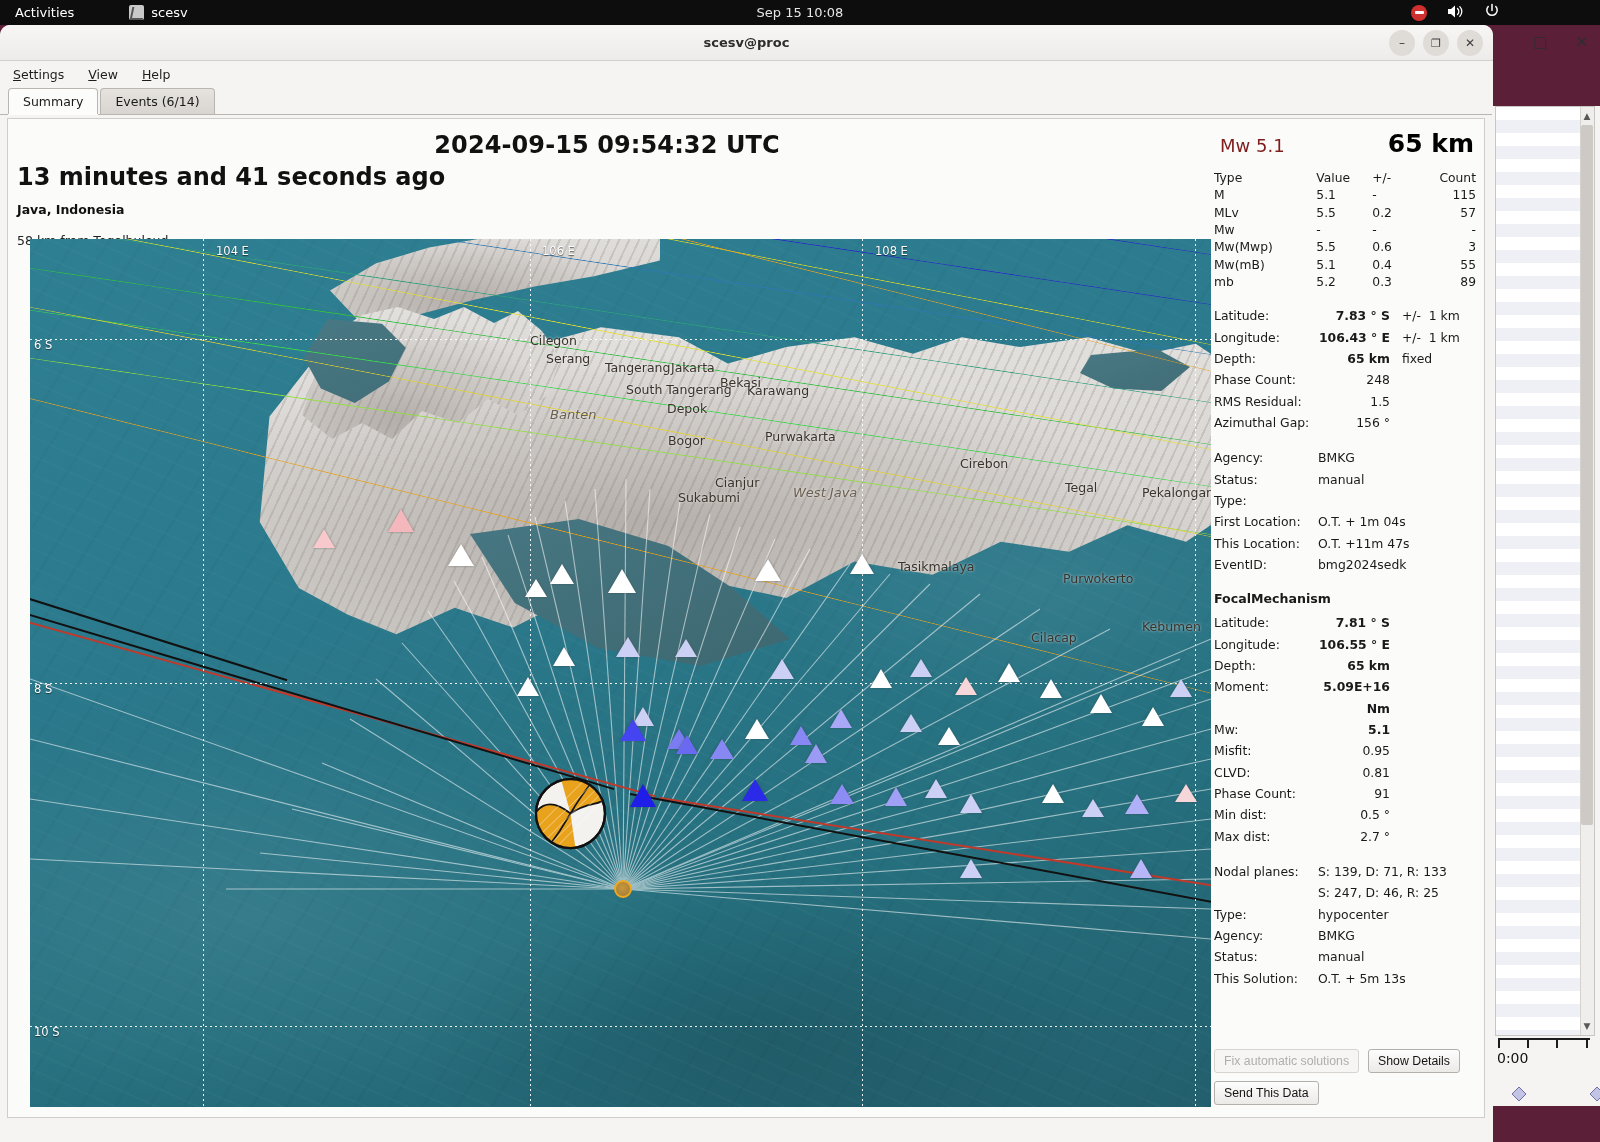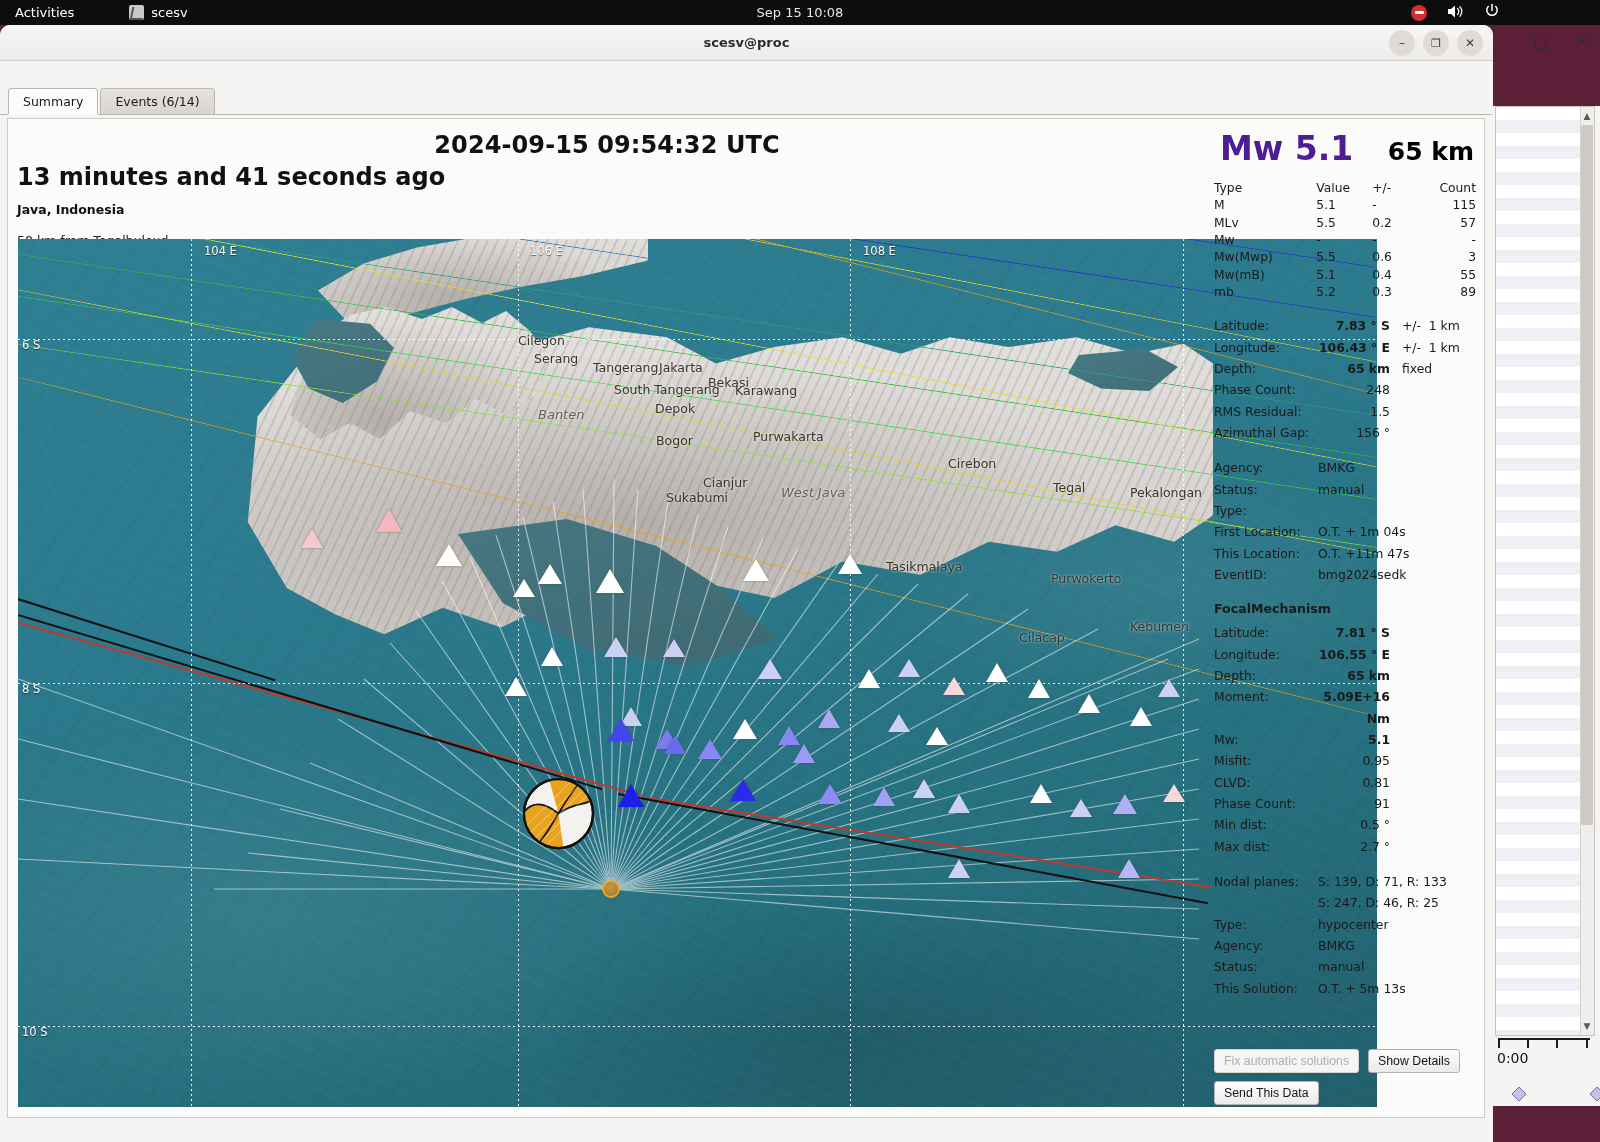--- a/index.html
+++ b/index.html
@@ -86,21 +86,21 @@
   
   #evt-header{position:absolute;left:9px;top:12px;width:1180px;}
   #evt-time{font-size:24px;font-weight:bold;color:#111;letter-spacing:0.1px;line-height:1.24;text-align:center;}
   #evt-ago{font-size:24px;font-weight:bold;color:#111;line-height:1.24;margin-top:2px;}
   #evt-region{font-size:12.5px;font-weight:bold;color:#111;margin-top:9px;}
   #evt-dist{font-size:12.5px;color:#222;margin-top:16px;}
 
   
   #info{position:absolute;left:1204px;top:10px;width:266px;height:978px;font-size:12.4px;color:#1a1a1a;}
   #mag-row{display:flex;justify-content:space-between;align-items:baseline;padding:0 4px 0 8px;margin-bottom:12px;}
-  #mag-row .mw{font-size:33px;font-weight:bold;color:#4c1d95;}
+  #mag-row .mw{font-size:18px;font-weight:normal;color:#7f1d1d;}
   #mag-row .dep{font-size:25px;font-weight:bold;color:#000;}
 
   table.magtab{width:100%;border-collapse:collapse;font-size:12.3px;margin-left:2px;}
   table.magtab td,table.magtab th{padding:0 0 1px 0;font-weight:normal;text-align:left;line-height:1.33;}
   table.magtab th{font-weight:normal;}
   table.magtab td.v,table.magtab th.v{text-align:left;padding-left:10px;width:58px;}
   table.magtab td.e,table.magtab th.e{text-align:left;padding-left:8px;width:52px;}
   table.magtab td.c,table.magtab th.c{text-align:right;padding-right:4px;}
 
   .kv{display:flex;line-height:1.72;font-size:12.4px;padding-left:2px;}
@@ -117,21 +117,21 @@
   #btnrow{position:absolute;left:2px;bottom:34px;display:flex;gap:9px;}
   #btnrow2{position:absolute;left:2px;bottom:2px;}
   .btn{
     font-size:12.3px;padding:4px 9px;border:1px solid #b4b1ad;border-radius:3px;
     background:linear-gradient(#fdfdfd,#eceae7);color:#141414;
   }
   .btn.disabled{color:#b0aeab;background:#f6f5f4;border-color:#d7d4d0;}
 
   
   #map{
-    position:absolute;left:10px;top:120px;width:1359px;height:868px;
+    position:absolute;left:22px;top:120px;width:1181px;height:868px;
     overflow:hidden;background:#2b7c8f;
   }
   #ocean{
     position:absolute;inset:0;
     background:
       radial-gradient(ellipse 700px 300px at 18% 78%, rgba(255,255,255,.07), rgba(0,0,0,0) 65%),
       radial-gradient(ellipse 500px 220px at 62% 92%, rgba(0,0,0,.12), rgba(0,0,0,0) 70%),
       radial-gradient(ellipse 420px 180px at 85% 40%, rgba(255,255,255,.06), rgba(0,0,0,0) 70%),
       linear-gradient(165deg,#2f7f92 0%, #2b7a8d 35%, #26707f 70%, #235f6d 100%);
   }
@@ -268,20 +268,25 @@
 
   <div id="outer-titlebar">
     <span class="title">scesv@proc</span>
     <span class="wctl">
       <span class="wbtn">–</span>
       <span class="wbtn sq">❐</span>
       <span class="wbtn">✕</span>
     </span>
   </div>
 
+  <div id="menubar">
+    <span class="mi"><u>S</u>ettings</span>
+    <span class="mi"><u>V</u>iew</span>
+    <span class="mi"><u>H</u>elp</span>
+  </div>
 
   <div id="tabbar">
     <div class="tab active">Summary</div>
     <div class="tab">Events (6/14)</div>
   </div>
 
   <div id="content">
     <div id="mainframe">
 
       <div id="evt-header">

